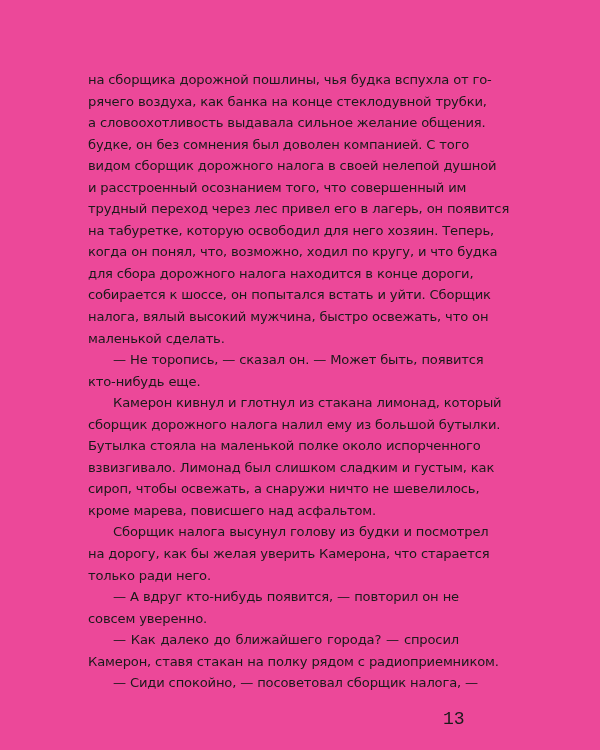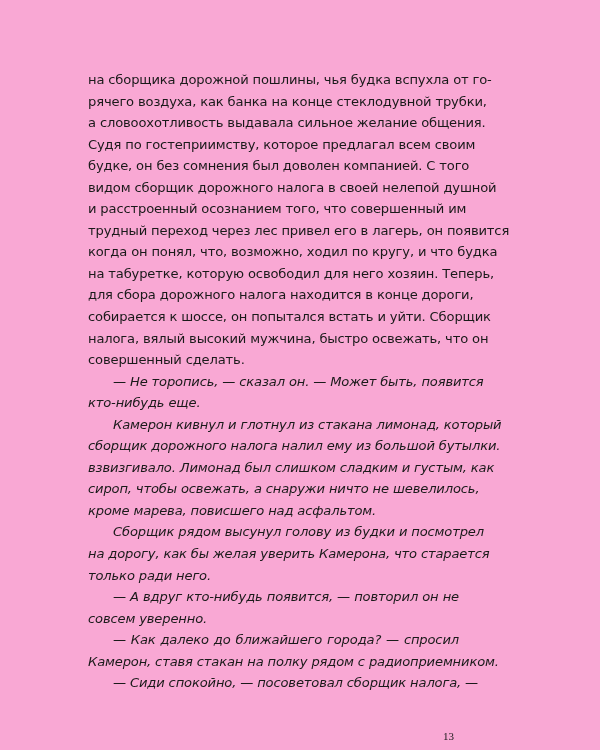--- a/index.html
+++ b/index.html
@@ -1,72 +1,72 @@
 <!DOCTYPE html>
 <html><head>
 <meta charset="utf-8">
 <style>
   html, body { margin: 0; padding: 0; background: #ffffff; }
   body { width: 600px; height: 750px; position: relative; overflow: hidden; }
   .page {
-    position: absolute; left: 0; top: 0; width: 600px; height: 750px; background: #f9a8d4;
+    position: absolute; left: 0; top: 0; width: 600px; height: 750px; background: #ec4899;
   }
   .text-block {
     position: absolute; left: 88px; top: 69px; width: 371px;
     font-family: "DejaVu Sans", sans-serif;
     font-size: 13.1px; line-height: 21.55px; color: #1a1a1a;
     text-align: justify; letter-spacing: -0.15px;
   }
   .para { margin: 0; text-indent: 0; }
-  .para.indent { text-indent: 25px; font-style: italic; }
+  .para.indent { text-indent: 25px; }
   .line { display: block; text-align: justify; text-align-last: justify; white-space: nowrap; }
   .line.last { text-align-last: left; }
   .page-number {
     position: absolute; left: 443px; top: 709px;
-    font-family: Liberation Serif, serif; font-size: 11px; color: #1a1a1a; margin-top: 21px;
+    font-family: Liberation Mono, monospace; font-size: 18px; color: #1a1a1a;
   }
 </style>
 </head>
 <body>
 
 <div class="page">
   <div class="text-block">
 
     <p class="para">
       <span class="line">на сборщика дорожной пошлины, чья будка вспухла от го-</span>
       <span class="line">рячего воздуха, как банка на конце стеклодувной трубки,</span>
       <span class="line">а словоохотливость выдавала сильное желание общения.</span>
-      <span class="line">Судя по гостеприимству, которое предлагал всем своим</span>
       <span class="line">будке, он без сомнения был доволен компанией. С того</span>
       <span class="line">видом сборщик дорожного налога в своей нелепой душной</span>
       <span class="line">и расстроенный осознанием того, что совершенный им</span>
       <span class="line">трудный переход через лес привел его в лагерь, он появится</span>
+      <span class="line">на табуретке, которую освободил для него хозяин. Теперь,</span>
       <span class="line">когда он понял, что, возможно, ходил по кругу, и что будка</span>
-      <span class="line">на табуретке, которую освободил для него хозяин. Теперь,</span>
       <span class="line">для сбора дорожного налога находится в конце дороги,</span>
       <span class="line">собирается к шоссе, он попытался встать и уйти. Сборщик</span>
       <span class="line">налога, вялый высокий мужчина, быстро освежать, что он</span>
-      <span class="line last">совершенный сделать.</span>
+      <span class="line last">маленькой сделать.</span>
     </p>
 
     <p class="para indent">
       <span class="line">— Не торопись, — сказал он. — Может быть, появится</span>
       <span class="line last" style="text-indent:0">кто-нибудь еще.</span>
     </p>
 
     <p class="para indent">
       <span class="line">Камерон кивнул и глотнул из стакана лимонад, который</span>
       <span class="line" style="text-indent:0">сборщик дорожного налога налил ему из большой бутылки.</span>
+      <span class="line" style="text-indent:0">Бутылка стояла на маленькой полке около испорченного</span>
       <span class="line" style="text-indent:0">взвизгивало. Лимонад был слишком сладким и густым, как</span>
       <span class="line" style="text-indent:0">сироп, чтобы освежать, а снаружи ничто не шевелилось,</span>
       <span class="line last" style="text-indent:0">кроме марева, повисшего над асфальтом.</span>
     </p>
 
     <p class="para indent">
-      <span class="line">Сборщик рядом высунул голову из будки и посмотрел</span>
+      <span class="line">Сборщик налога высунул голову из будки и посмотрел</span>
       <span class="line" style="text-indent:0">на дорогу, как бы желая уверить Камерона, что старается</span>
       <span class="line last" style="text-indent:0">только ради него.</span>
     </p>
 
     <p class="para indent">
       <span class="line">— А вдруг кто-нибудь появится, — повторил он не</span>
       <span class="line last" style="text-indent:0">совсем уверенно.</span>
     </p>
 
     <p class="para indent">

